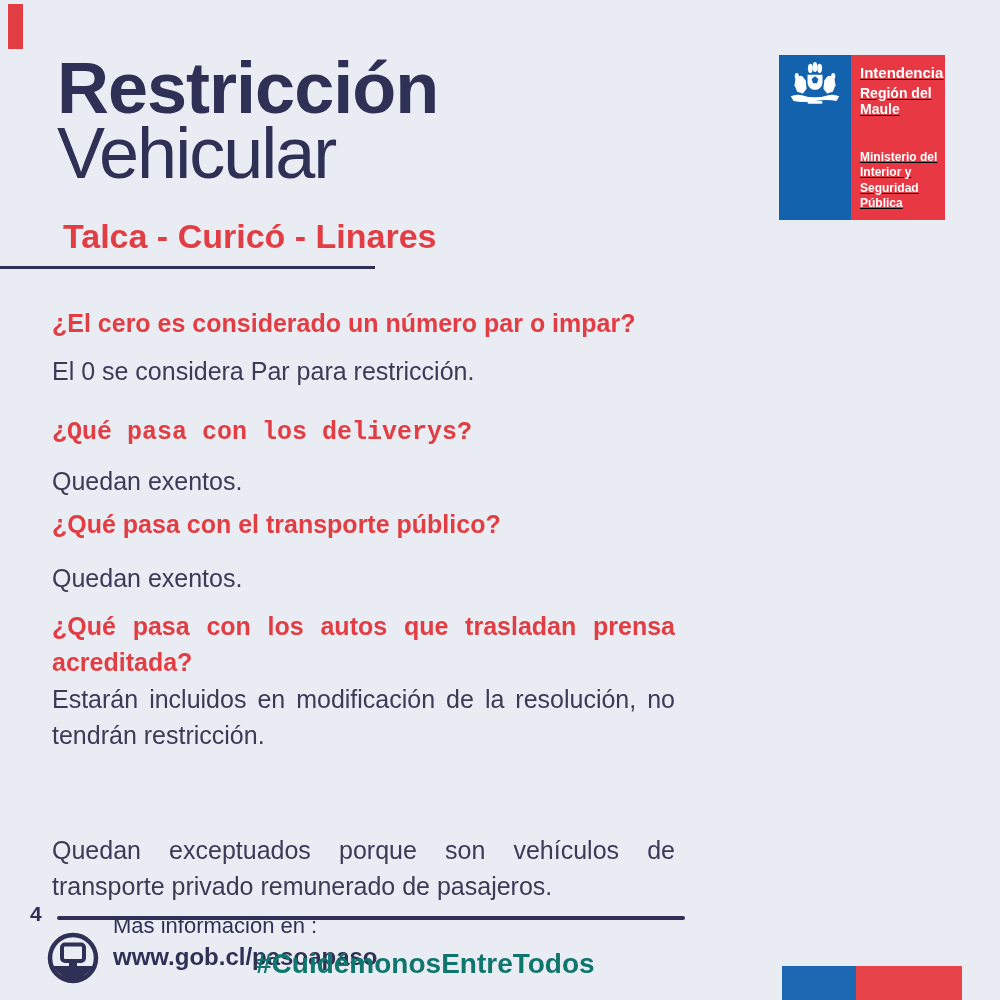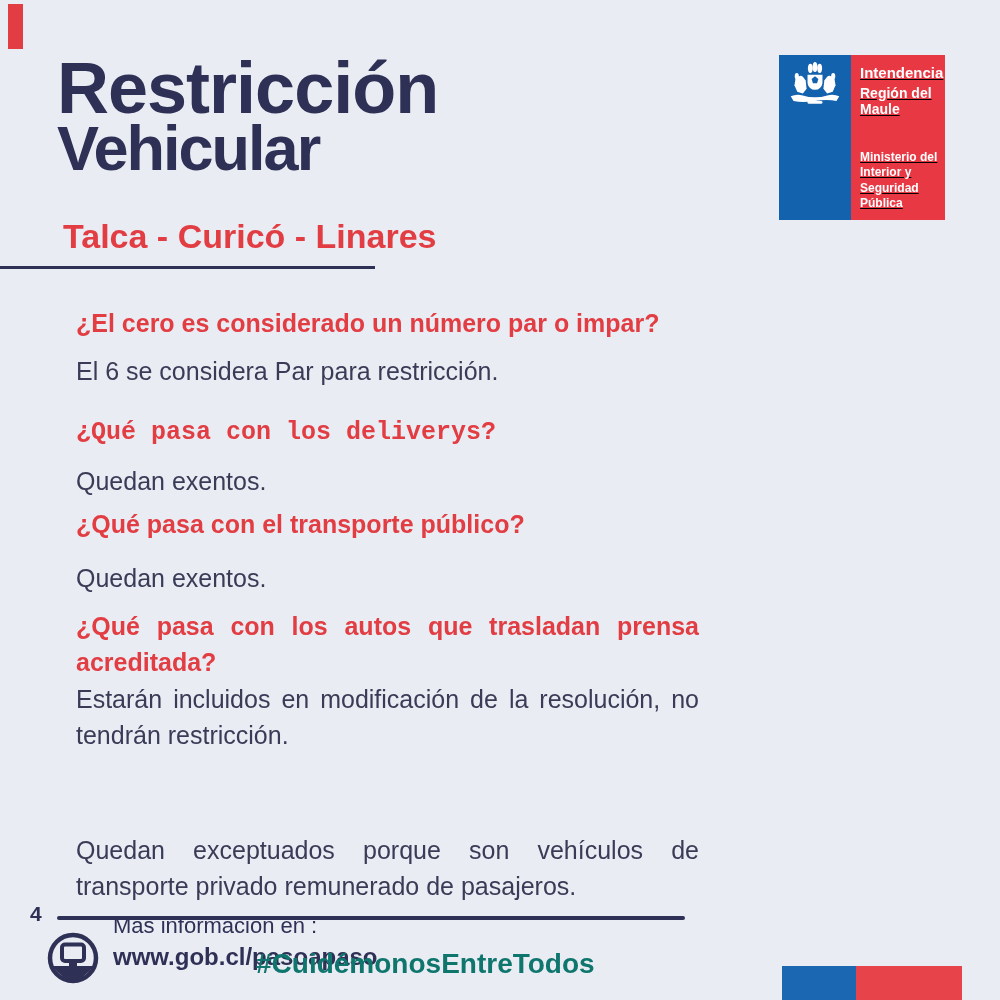--- a/index.html
+++ b/index.html
@@ -16,21 +16,21 @@
     position: absolute; left: 8px; top: 4px;
     width: 15px; height: 45px;
     background: #e23d43;
   }
   
   .title-block { position: absolute; left: 57px; top: 52px; color: #2e3055; }
   .title-line1 {
     font-size: 72px; font-weight: 700; letter-spacing: -1px; line-height: 1.0;
   }
   .title-line2 {
-    font-size: 63px; font-weight: 700; letter-spacing: -2px; line-height: 0.92;
+    font-size: 72px; font-weight: 400; letter-spacing: -2px; line-height: 0.92;
     margin-top: -4px;
   }
   .subtitle {
     position: absolute; left: 63px; top: 217px;
     font-size: 34px; font-weight: 700; color: #e23d43;
   }
   .header-divider {
     position: absolute; left: 0; top: 266px;
     width: 375px; height: 3px; background: #2e3055;
   }
@@ -47,21 +47,21 @@
   .gov-logo .red-panel {
     width: 94px; height: 165px; background: #e73843;
     color: #ffffff; padding: 10px 6px 8px 9px;
     display: flex; flex-direction: column;
   }
   .gov-agency { font-size: 15px; font-weight: 700; line-height: 1.1; }
   .gov-region { font-size: 14px; font-weight: 700; margin-top: 3px; }
   .gov-ministry { margin-top: auto; font-size: 12px; font-weight: 700; line-height: 1.3; }
   
   .faq-q, .faq-a {
-    position: absolute; left: 76px; width: 623px;
+    position: absolute; left: 52px; width: 623px;
     font-size: 25px; line-height: 1.44;
   }
   .faq-q { color: #e23d43; font-weight: 700; }
   .faq-a { color: #3a3b57; font-weight: 400; }
   .justify { text-align: justify; }
   .q1 { top: 305px; } .a1 { top: 353px; }
   .q2 { top: 415px; font-family: Liberation Mono, monospace; } .a2 { top: 463px; }
   .q3 { top: 506px; } .a3 { top: 560px; }
   .q4 { top: 608px; } .a4 { top: 681px; }
   .q5 { top: 763px; } .a5 { top: 832px; }
@@ -129,21 +129,21 @@
       <div class="gov-region">Región del Maule</div>
       <div class="gov-ministry">
         <div>Ministerio del</div>
         <div>Interior y</div>
         <div>Seguridad Pública</div>
       </div>
     </div>
   </div>
 
   <div class="faq-q q1">¿El cero es considerado un número par o impar?</div>
-  <div class="faq-a a1">El 6 se considera Par para restricción.</div>
+  <div class="faq-a a1">El 0 se considera Par para restricción.</div>
 
   <div class="faq-q q2">¿Qué pasa con los deliverys?</div>
   <div class="faq-a a2">Quedan exentos.</div>
 
   <div class="faq-q q3">¿Qué pasa con el transporte público?</div>
   <div class="faq-a a3">Quedan exentos.</div>
 
   <div class="faq-q q4 justify">¿Qué pasa con los autos que trasladan prensa acreditada?</div>
   <div class="faq-a a4 justify">Estarán incluidos en modificación de la resolución, no tendrán restricción.</div>
 

